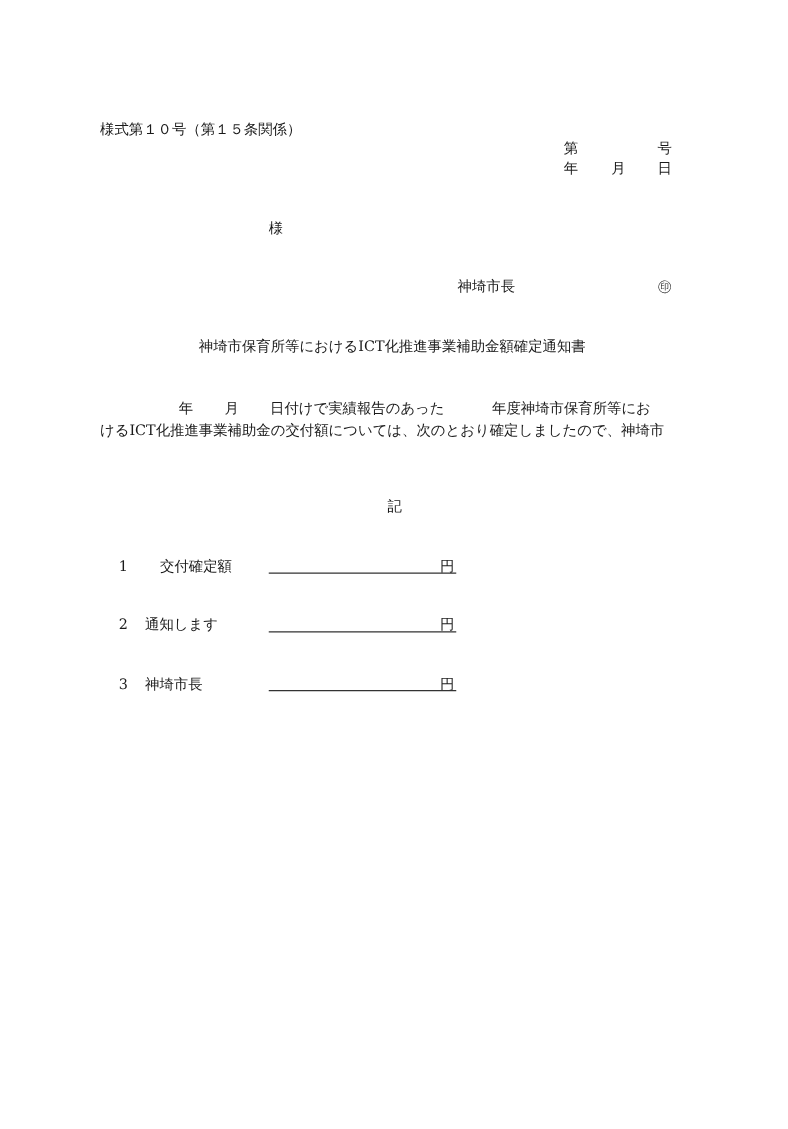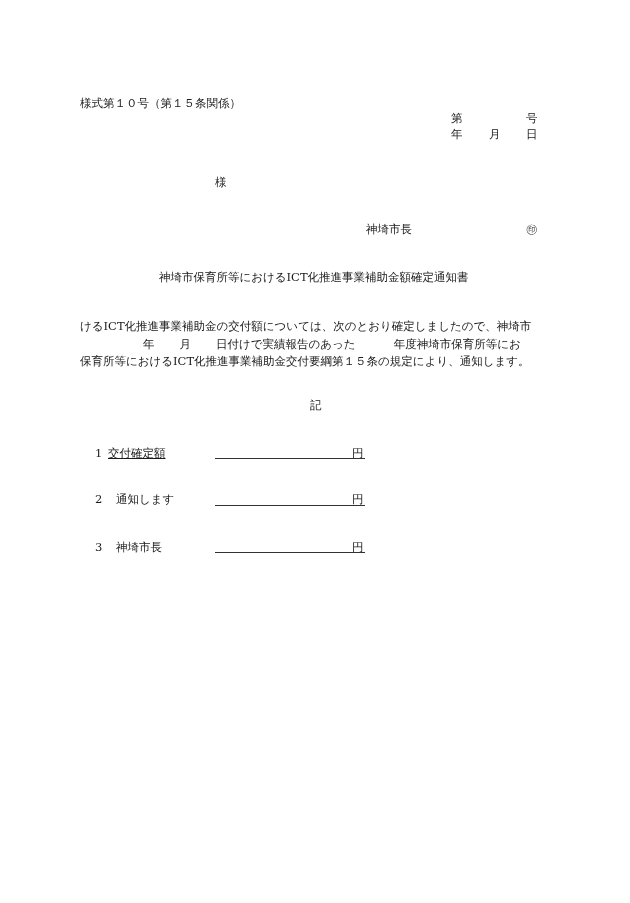--- a/index.html
+++ b/index.html
@@ -26,31 +26,30 @@
 <div class="abs" style="left:526px; top:127px;">日</div>
 
 <div class="abs" style="left:215px; top:175px;">様</div>
 
 <div class="abs" style="left:366px; top:222px;">神埼市長</div>
 <div class="abs" style="left:526px; top:222px;">㊞</div>
 
 <div class="abs" style="left:159px; top:270px;">神埼市保育所等におけるICT化推進事業補助金額確定通知書</div>
 
 <div class="para">
-  <span class="line">けるICT化推進事業補助金の交付額については、次のとおり確定しましたので、神埼市</span>
   <span class="line">
     <span style="display:inline-block; width:63px;"></span><span>年</span><span style="display:inline-block; width:25px;"></span><span>月</span><span style="display:inline-block; width:25px;"></span><span>日付けで実績報告のあった</span><span style="display:inline-block; width:38px;"></span><span>年度神埼市保育所等にお</span>
   </span>
-  <span class="line">保育所等におけるICT化推進事業補助金交付要綱第１５条の規定により、通知します。</span>
+  <span class="line">けるICT化推進事業補助金の交付額については、次のとおり確定しましたので、神埼市</span>
 </div>
 
 <div class="abs" style="left:310px; top:398px;">記</div>
 
 <div class="abs" style="left:95px; top:446px;">1</div>
-<div class="abs" style="left:108px; top:446px;text-decoration:underline;">交付確定額</div>
+<div class="abs" style="left:128px; top:446px;">交付確定額</div>
 <div class="abs" style="left:352px; top:446px;">円</div>
 <div class="uline" style="left:215px; top:458px; width:150px;"></div>
 
 <div class="abs" style="left:95px; top:492px;">2</div>
 <div class="abs" style="left:116px; top:492px;">通知します</div>
 <div class="abs" style="left:352px; top:492px;">円</div>
 <div class="uline" style="left:215px; top:505px; width:150px;"></div>
 
 <div class="abs" style="left:95px; top:540px;">3</div>
 <div class="abs" style="left:116px; top:540px;">神埼市長</div>

